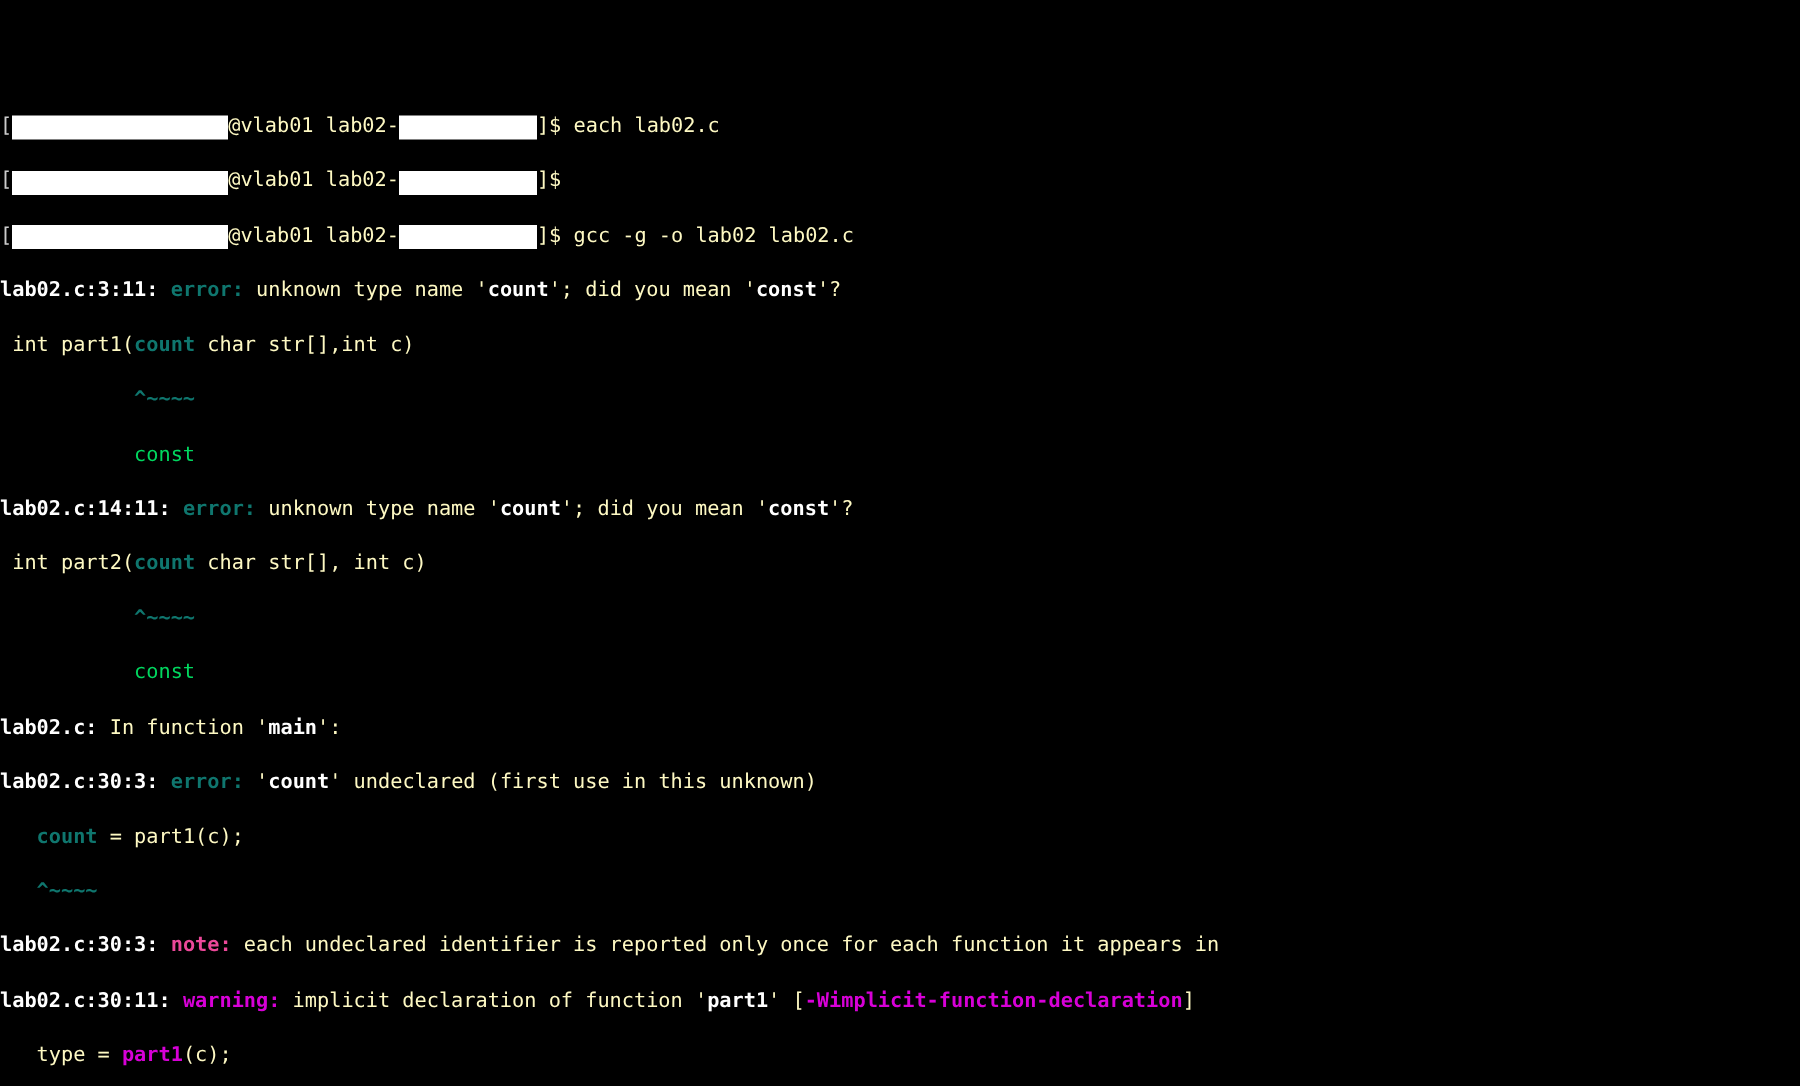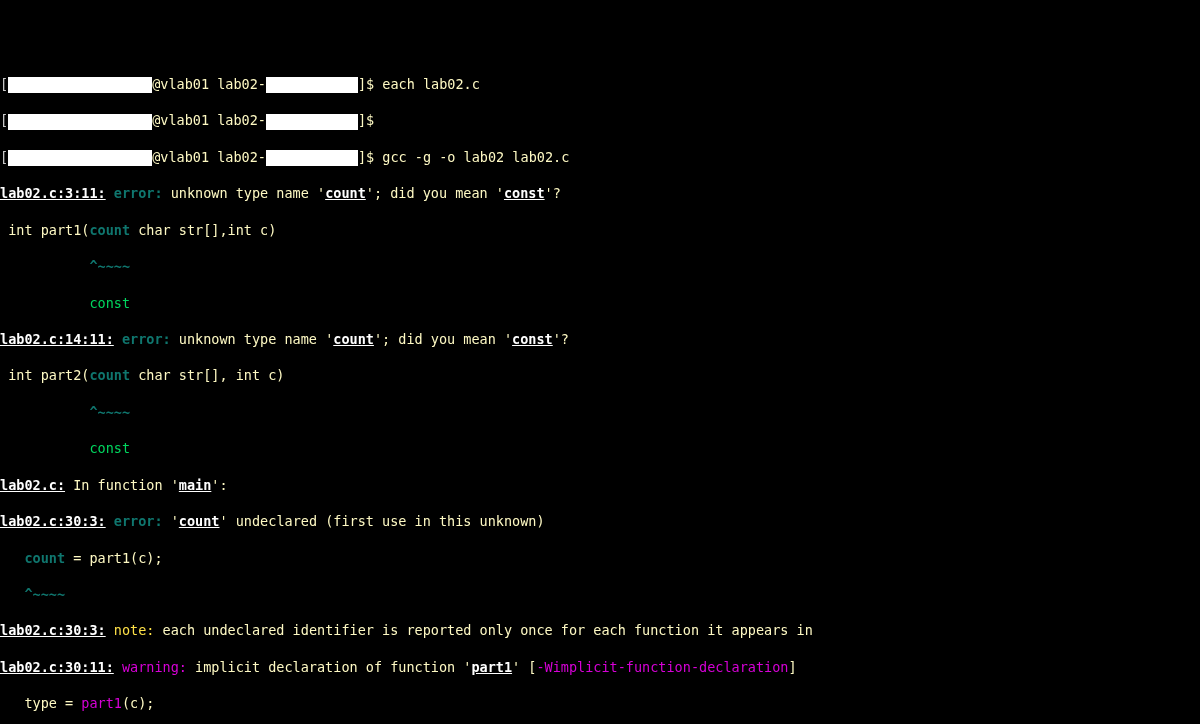--- a/index.html
+++ b/index.html
@@ -29,25 +29,25 @@
       vertical-align: bottom;
     }
     .white-box-s {
       display: inline-block;
       background: #fff;
       width: 92px;
       height: 16px;
       vertical-align: bottom;
     }
     .w { color: #fef9c3; }
-    .bw { color: #fff; font-weight: bold; text-decoration: underline; }
+    .bw { color: #fff; font-weight: bold; }
     .bred { color: #0f766e; font-weight: bold; }
-    .bcyan { color: #fde047; font-weight: normal; margin-top: 24px; }
+    .bcyan { color: #ec4899; font-weight: bold; margin-top: 24px; }
     .green { color: #00d75f; }
-    .bmag { color: #d700d7; font-weight: normal; }
+    .bmag { color: #d700d7; font-weight: bold; }
   </style>
 </head>
 <body>
 
 
 
 <span class="line">[<span class="white-box"></span><span class="w">@vlab01 lab02-</span><span class="white-box-s"></span><span class="w">]$ </span><span class="w">each lab02.c</span></span>
 <span class="line">[<span class="white-box"></span><span class="w">@vlab01 lab02-</span><span class="white-box-s"></span><span class="w">]$ </span></span>
 <span class="line">[<span class="white-box"></span><span class="w">@vlab01 lab02-</span><span class="white-box-s"></span><span class="w">]$ </span><span class="w">gcc -g -o lab02 lab02.c</span></span>
 <span class="line"><span class="bw">lab02.c:3:11:</span><span class="bred"> error: </span><span class="w">unknown type name '</span><span class="bw">count</span><span class="w">'; did you mean '</span><span class="bw">const</span><span class="w">'?</span></span>

